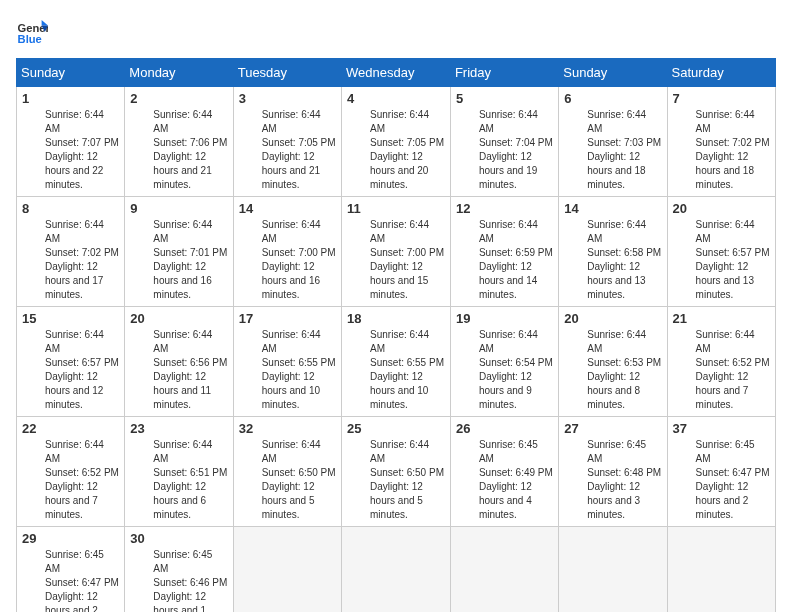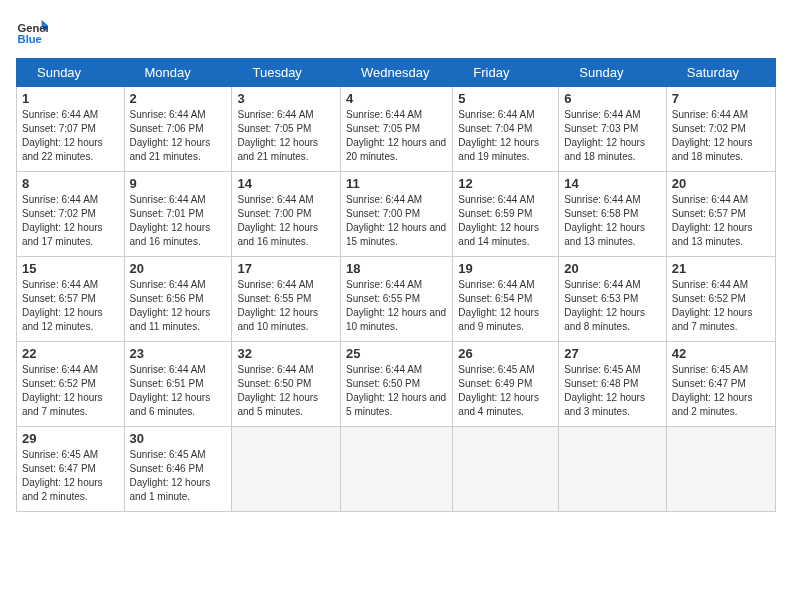--- a/index.html
+++ b/index.html
@@ -38,21 +38,21 @@
       color: #555;
     }
     .calendar {
       width: 100%;
       border-collapse: collapse;
       font-size: 11px;
     }
     .calendar th {
       background-color: #1a6abf;
       color: #fff;
-      padding: 6px 20px;
+      padding: 6px 4px;
       text-align: left;
       font-size: 13px;
       font-weight: normal;
       border: 1px solid #1a6abf;
     }
     .calendar td {
       vertical-align: top;
       padding: 4px 5px;
       border: 1px solid #ccc;
       width: 113px;
@@ -66,20 +66,21 @@
     .day-num {
       font-size: 13px;
       font-weight: bold;
       display: block;
       margin-bottom: 2px;
     }
     .day-info {
       font-size: 10px;
       line-height: 1.4;
       color: #333;
+      margin-left: 23px;
     }
     tr.week-row td {
       height: 85px;
     }
   </style>
 </head>
 <body>
 
 <div class="header">
   <div class="logo">
@@ -330,21 +331,21 @@
       </td>
         <td>
         <span class="day-num">27</span>
         <div class="day-info">
           Sunrise: 6:45 AM<br>
           Sunset: 6:48 PM<br>
           Daylight: 12 hours and 3 minutes.
         </div>
       </td>
         <td>
-        <span class="day-num">42</span>
+        <span class="day-num">37</span>
         <div class="day-info">
           Sunrise: 6:45 AM<br>
           Sunset: 6:47 PM<br>
           Daylight: 12 hours and 2 minutes.
         </div>
       </td>
       </tr>
       <tr class="week-row">
         <td>
         <span class="day-num">29</span>

